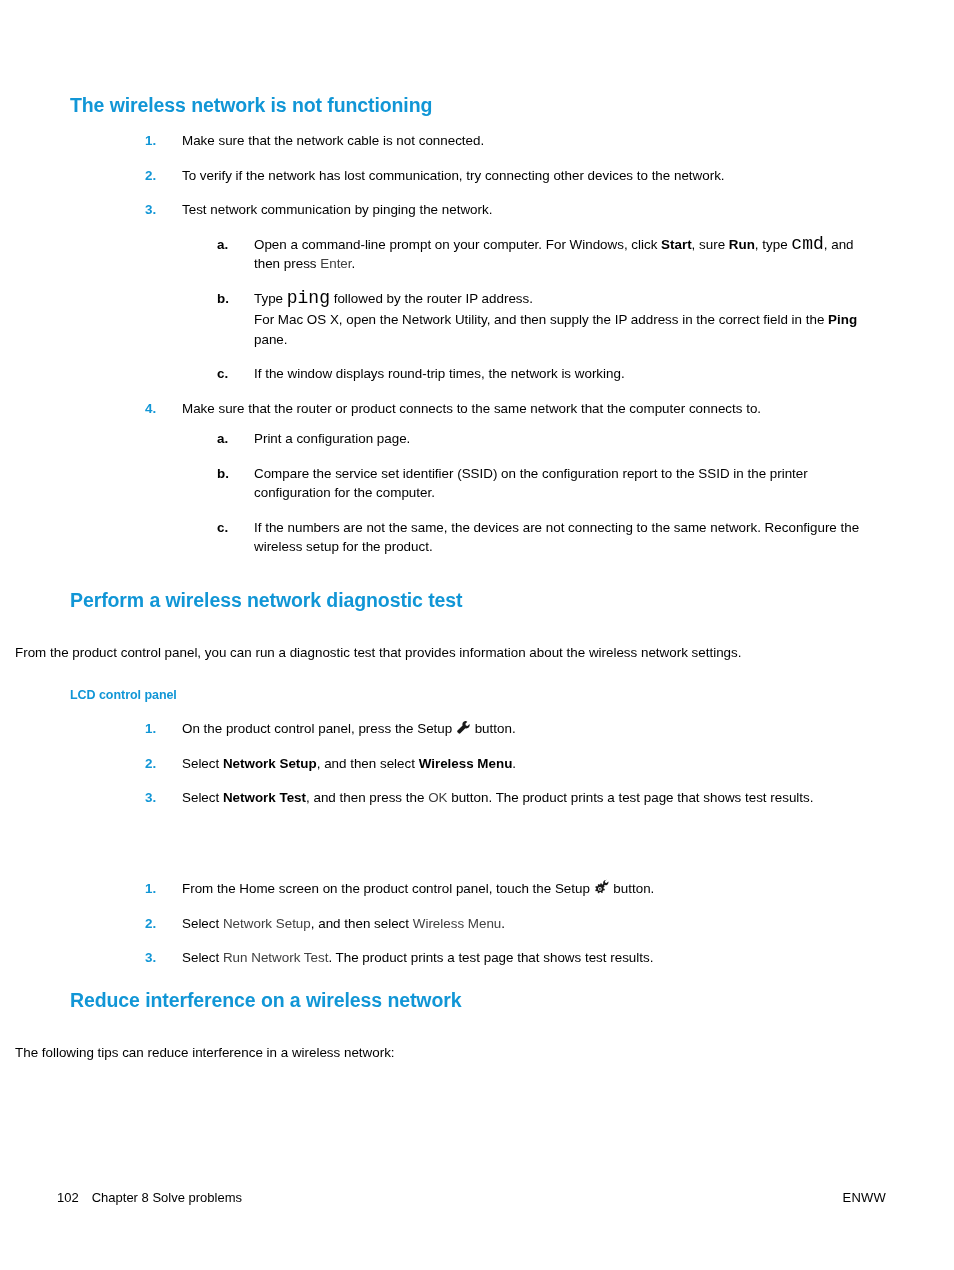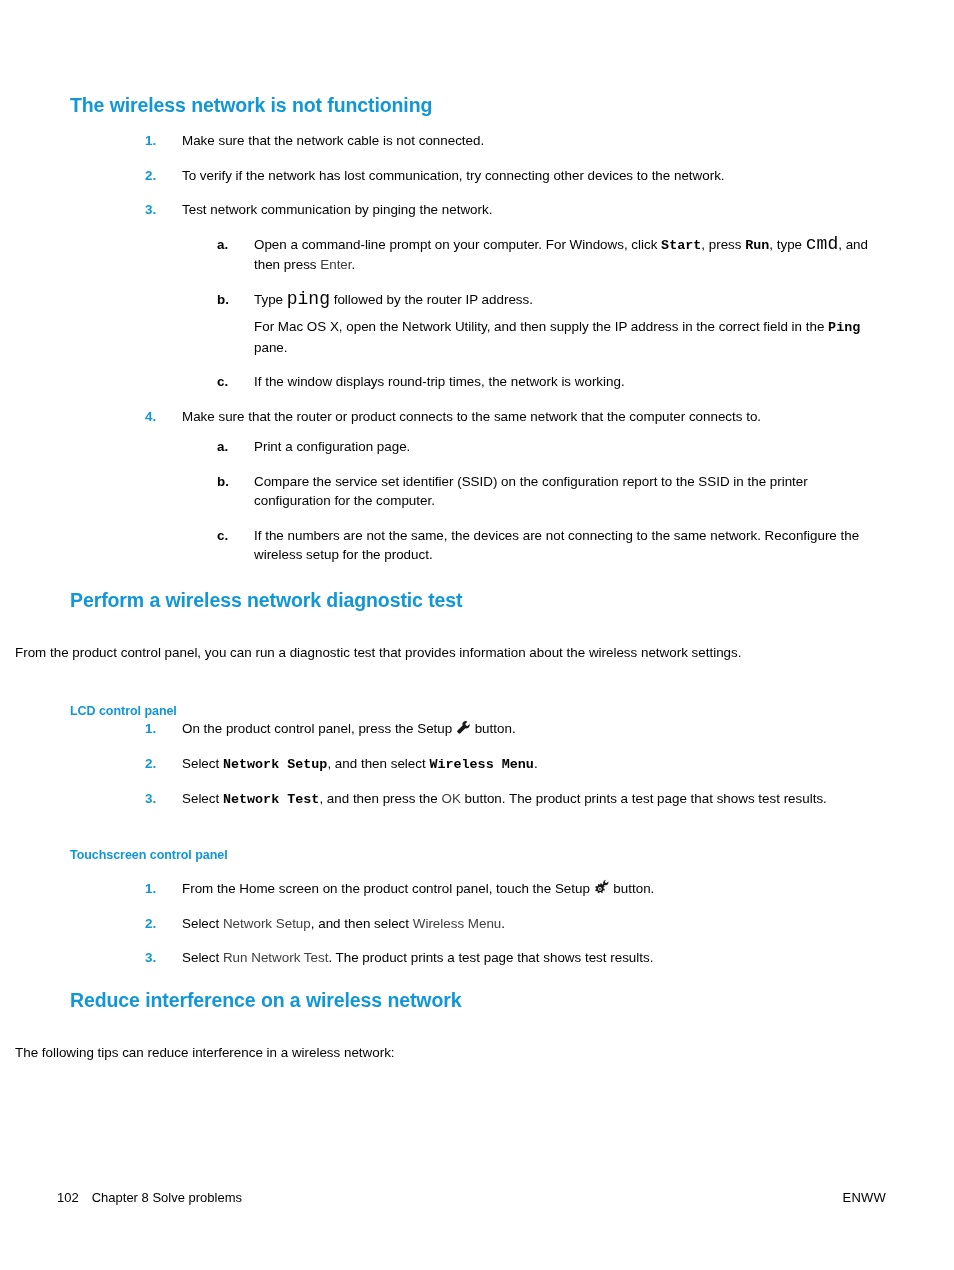--- a/index.html
+++ b/index.html
@@ -91,21 +91,21 @@
     width: 26px;
     text-align: left;
     color: #000000;
     font-weight: bold;
     font-size: 13.4px;
   }
   .li-text { display: block; }
   .sub-para { display: block; }
 
   
-  .b { font-weight: bold; font-family: Liberation Mono, monospace; }
+  .b { font-weight: bold; }
   .blue { color: #404040; }
   .mono {
     font-family: "Liberation Mono", "DejaVu Sans Mono", monospace;
     font-size: 18px;
   }
 
   
   .icon-inline {
     display: inline-block;
     vertical-align: -2px;
@@ -161,27 +161,27 @@
       <span class="li-text">To verify if the network has lost communication, try connecting other devices to the network.</span>
     </li>
 
     <li style="margin-top:15px;">
       <span class="marker">3.</span>
       <span class="li-text">Test network communication by pinging the network.</span>
 
       <ol class="lvl2" style="margin-top:15px;">
         <li>
           <span class="marker">a.</span>
-          <span class="li-text"><span>Open a command-line prompt on your computer. For Windows, click </span><span class="b">Start</span><span>, press </span><span class="b">Run</span><span>, type </span><span class="mono">cmd</span><span>, and then press </span><span class="blue">Enter</span><span>.</span></span>
+          <span class="li-text"><span>Open a command-line prompt on your computer. For Windows, click </span><span class="b">Start</span><span>, sure </span><span class="b">Run</span><span>, type </span><span class="mono">cmd</span><span>, and then press </span><span class="blue">Enter</span><span>.</span></span>
         </li>
 
         <li style="margin-top:15px;">
           <span class="marker">b.</span>
           <span class="li-text"><span>Type </span><span class="mono">ping</span><span> followed by the router IP address.</span></span>
-          <span class="sub-para" style="margin-top:8px;"><span>For Mac OS X, open the Network Utility, and then supply the IP address in the correct field in the </span><span class="b">Ping</span><span> pane.</span></span>
+          <span class="sub-para" style="margin-top:2px;"><span>For Mac OS X, open the Network Utility, and then supply the IP address in the correct field in the </span><span class="b">Ping</span><span> pane.</span></span>
         </li>
 
         <li style="margin-top:15px;">
           <span class="marker">c.</span>
           <span class="li-text">If the window displays round-trip times, the network is working.</span>
         </li>
       </ol>
     </li>
 
     <li style="margin-top:15px;">
@@ -206,21 +206,21 @@
   </ol>
 
   <div class="blk" style="top:589px;">
     <h1 class="doc-h1" style="margin-left:70px;">Perform a wireless network diagnostic test</h1>
   </div>
 
   <div class="blk" style="top:628px;">
     <p class="body-para indent-body">From the product control panel, you can run a diagnostic test that provides information about the wireless network settings.</p>
   </div>
 
-  <div class="blk" style="top:704px;">
+  <div class="blk" style="top:688px;">
     <h2 class="doc-h3" style="margin-left:70px;">LCD control panel</h2>
   </div>
 
   <ol class="lvl1 blk" style="top:719px;">
     <li>
       <span class="marker">1.</span>
       <span class="li-text"><span>On the product control panel, press the Setup </span><span class="icon-inline"><svg width="15" height="15" viewBox="0 0 16 16" xmlns="http://www.w3.org/2000/svg">
               <path d="M11.2 1.3c-1.9-.5-3.8.6-4.3 2.5-.2.7-.1 1.4.1 2L1.6 11.2c-.5.5-.5 1.3 0 1.8l1.2 1.2c.5.5 1.3.5 1.8 0l5.4-5.4c.6.2 1.3.3 2 .1 1.9-.5 3-2.4 2.5-4.3l-.1-.4-2.1 2.1-1.8-.5-.5-1.8 2.1-2.1-.4-.1z" fill="#1a1a1a"></path>
             </svg></span><span> button.</span></span>
     </li>
@@ -229,23 +229,20 @@
       <span class="marker">2.</span>
       <span class="li-text"><span>Select </span><span class="b">Network Setup</span><span>, and then select </span><span class="b">Wireless Menu</span><span>.</span></span>
     </li>
 
     <li style="margin-top:15px;">
       <span class="marker">3.</span>
       <span class="li-text"><span>Select </span><span class="b">Network Test</span><span>, and then press the </span><span class="blue">OK</span><span> button. The product prints a test page that shows test results.</span></span>
     </li>
   </ol>
 
-  <div class="blk" style="top:848px;">
-    <h2 class="doc-h3" style="margin-left:70px;">Touchscreen control panel</h2>
-  </div>
 
   <ol class="lvl1 blk" style="top:879px;">
     <li>
       <span class="marker">1.</span>
       <span class="li-text"><span>From the Home screen on the product control panel, touch the Setup </span><span class="icon-inline"><svg width="16" height="16" viewBox="0 0 18 18" xmlns="http://www.w3.org/2000/svg">
               <path d="M14.2 1.1c-1.7-.4-3.4.6-3.8 2.3-.2.6-.1 1.2.1 1.8l-2.1 2.1 1.6 1.6 2.1-2.1c.5.2 1.1.2 1.8.1 1.7-.4 2.7-2.1 2.3-3.8l-.1-.4-1.9 1.9-1.6-.4-.4-1.6 1.9-1.9-.4-.1z" fill="#1a1a1a"></path>
               <path d="M6.4 7.1 5.9 5.6l-1.6.5.2 1.6c-.3.2-.6.4-.8.7l-1.5-.6-.8 1.5 1.2 1c-.1.4-.1.8 0 1.2l-1.3.9.7 1.5 1.5-.5c.2.3.5.5.8.7l-.1 1.6 1.6.4.6-1.5c.4 0 .8 0 1.2-.1l.9 1.3 1.5-.7-.5-1.5c.3-.2.5-.5.7-.8l1.6.1.4-1.6-1.5-.6c0-.4 0-.8-.1-1.2l1.3-.9-.7-1.5-1.5.5c-.2-.3-.5-.5-.8-.7l.1-1.6-1.6-.4-.6 1.5c-.4 0-.8.1-1.2.2z" fill="#1a1a1a"></path>
               <circle cx="6.6" cy="11.2" r="2.1" fill="#ffffff"></circle>
               <circle cx="6.6" cy="11.2" r="1" fill="#1a1a1a"></circle>
             </svg></span><span> button.</span></span>

